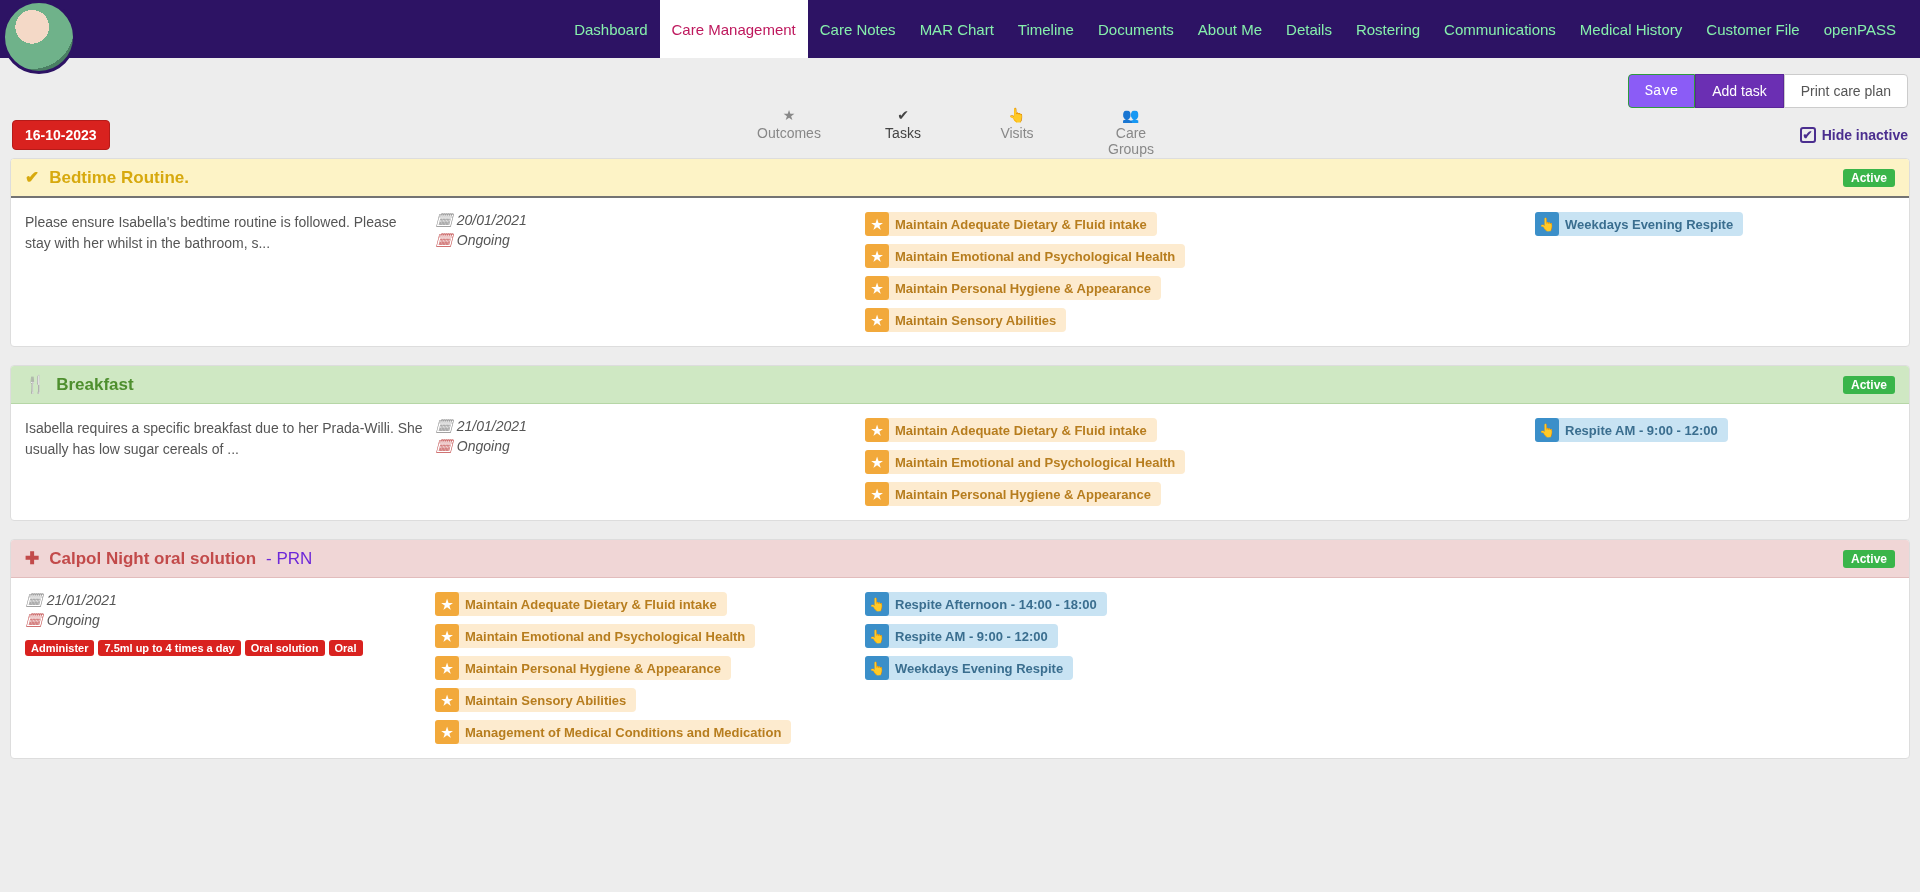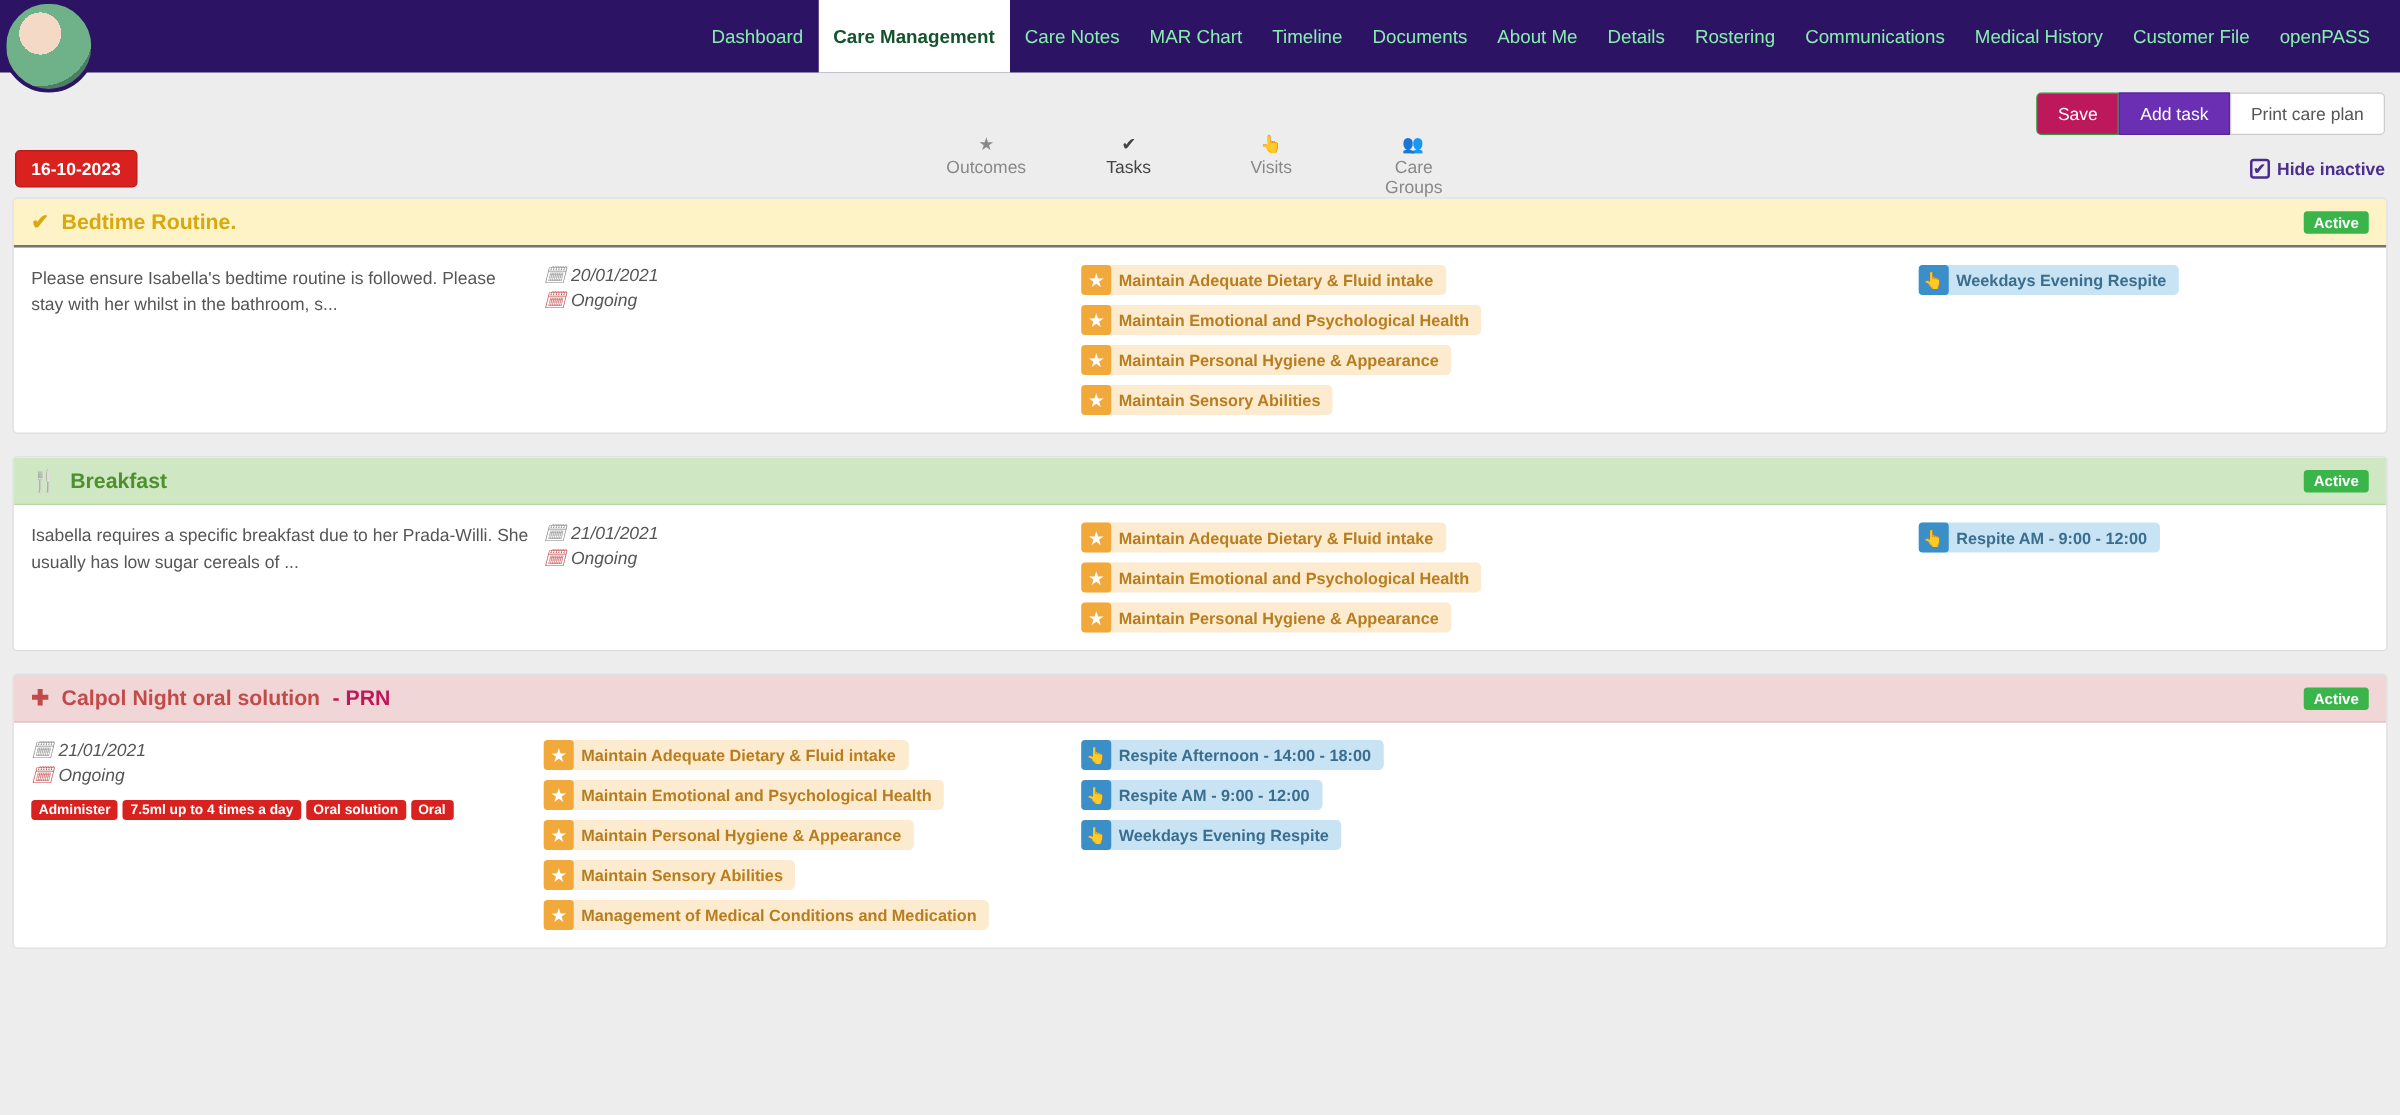--- a/index.html
+++ b/index.html
@@ -56,38 +56,37 @@
     color: #86efac;
     text-decoration: none;
     padding: 0 12px;
     height: 58px;
     display: flex;
     align-items: center;
     font-size: 15px;
   }
   .nav a.active {
     background: #fff;
-    color: #14532d;
-    font-weight: bold;
+    color: #be185d;
   }
   .action-row {
     display: flex;
     justify-content: flex-end;
     padding: 16px 12px 0 12px;
     gap: 0;
   }
   .btn {
     border: 1px solid #ccc;
     padding: 8px 16px;
     font-size: 14px;
     background: #fff;
     cursor: pointer;
     border-radius: 4px;
   }
-  .btn-green { background: #be185d; color: #fff; border-color: #2f9a3d; border-radius: 4px 0 0 4px; }
+  .btn-green { background: #8b5cf6; color: #fff; border-color: #2f9a3d; border-radius: 4px 0 0 4px; font-family: Liberation Mono, monospace; }
   .btn-purple { background: #6b2fb3; color: #fff; border-color: #5a2599; border-radius: 0; }
   .btn-white { border-radius: 0 4px 4px 0; color: #555; }
 
   .midrow {
     display: flex;
     align-items: center;
     padding: 12px 12px 8px 12px;
     position: relative;
   }
   .date-pill {
@@ -154,21 +153,21 @@
     background: #3ab54a;
     color: #fff;
     font-size: 12px;
     font-weight: 700;
     padding: 2px 8px;
     border-radius: 3px;
   }
   .hdr-yellow { background: #fdf3c6; color: #d7a90e; border-bottom: 2px solid #737373; }
   .hdr-green  { background: #cfe8c3; color: #4e8f2e; border-bottom: 1px solid #b6d6a6; }
   .hdr-pink   { background: #f0d6d6; color: #c24a4a; border-bottom: 1px solid #e2bcbc; }
-  .suffix { color: #be185d; font-weight: 700; }
+  .suffix { color: #6d28d9; font-weight: 400; }
   .ico-check::before { content: "✔"; }
   .ico-fork::before  { content: "🍴"; color: #4e8f2e; filter: grayscale(.1);}
   .ico-plus::before  { content: "✚"; color: #c24a4a; }
 
   .task-body {
     display: grid;
     grid-template-columns: 400px 420px 1fr 360px;
     gap: 10px;
     padding: 14px;
     align-items: flex-start;

